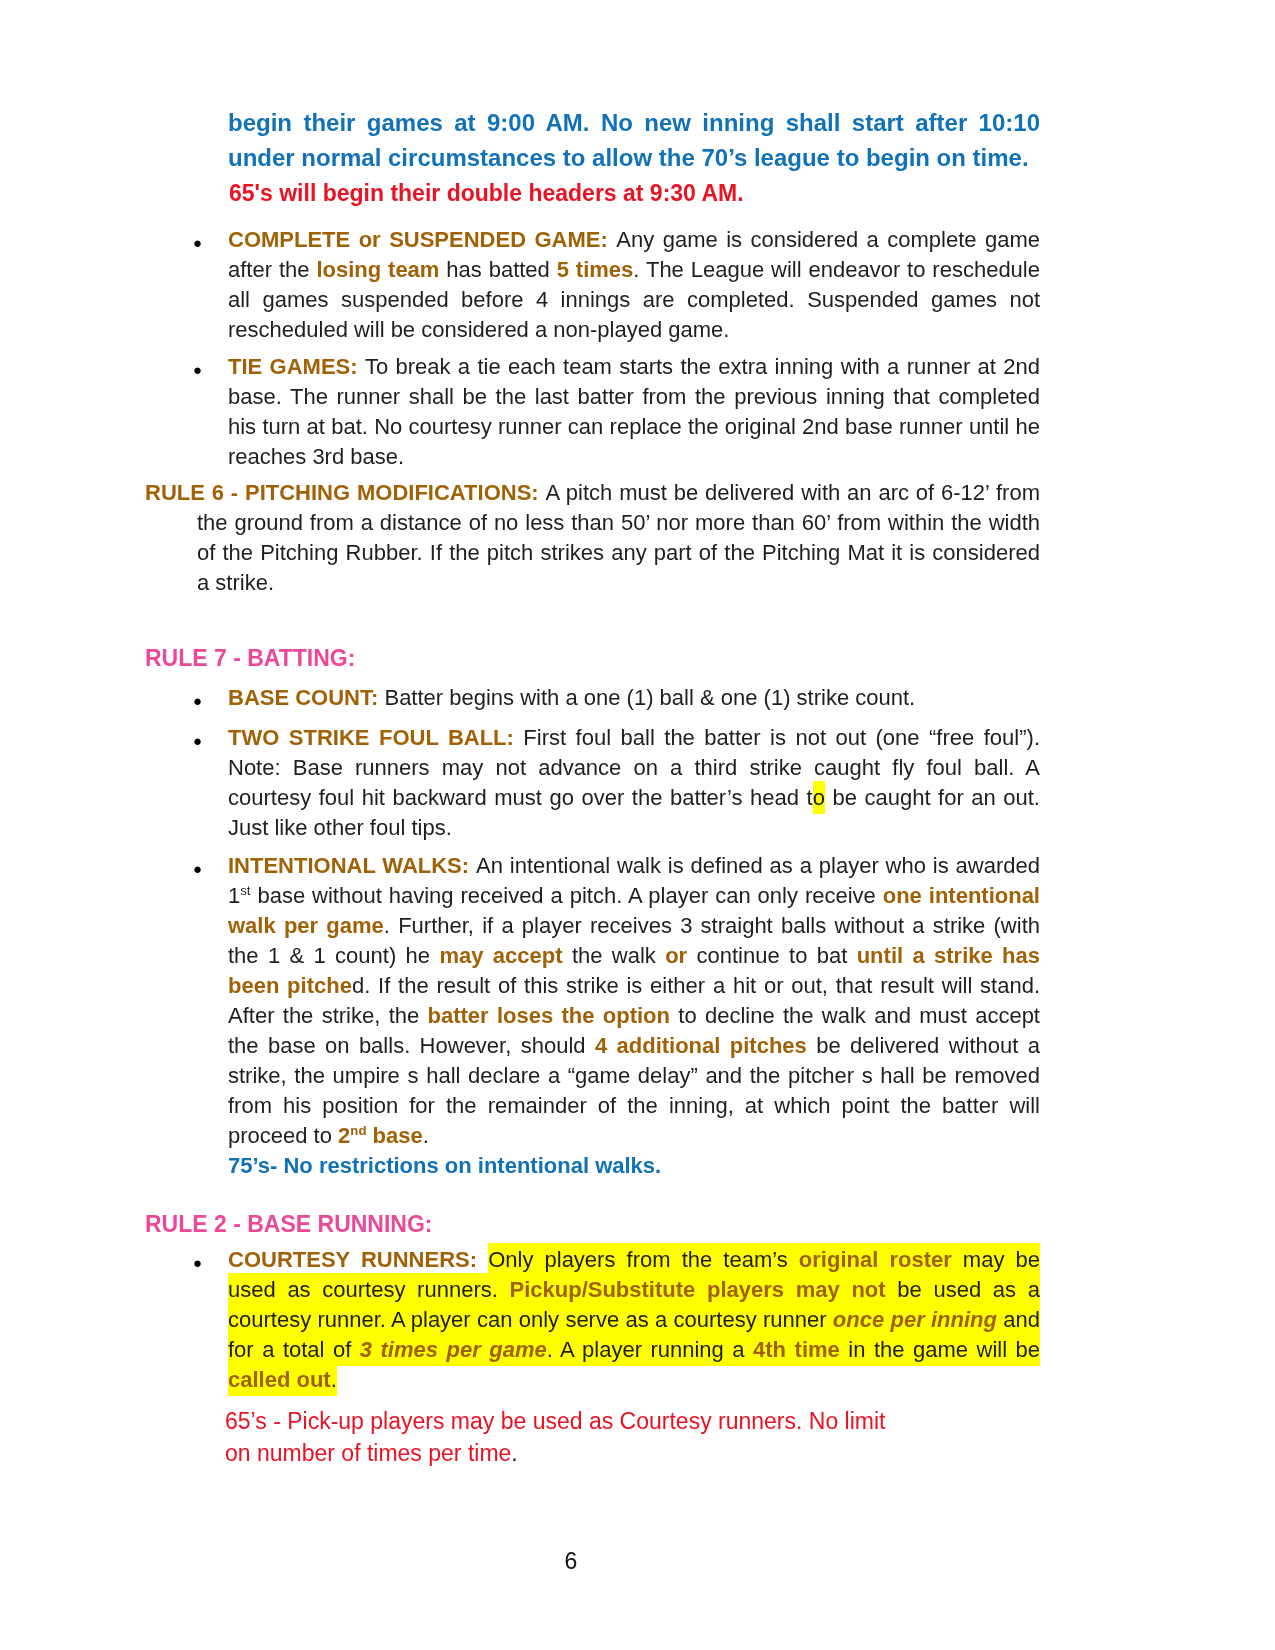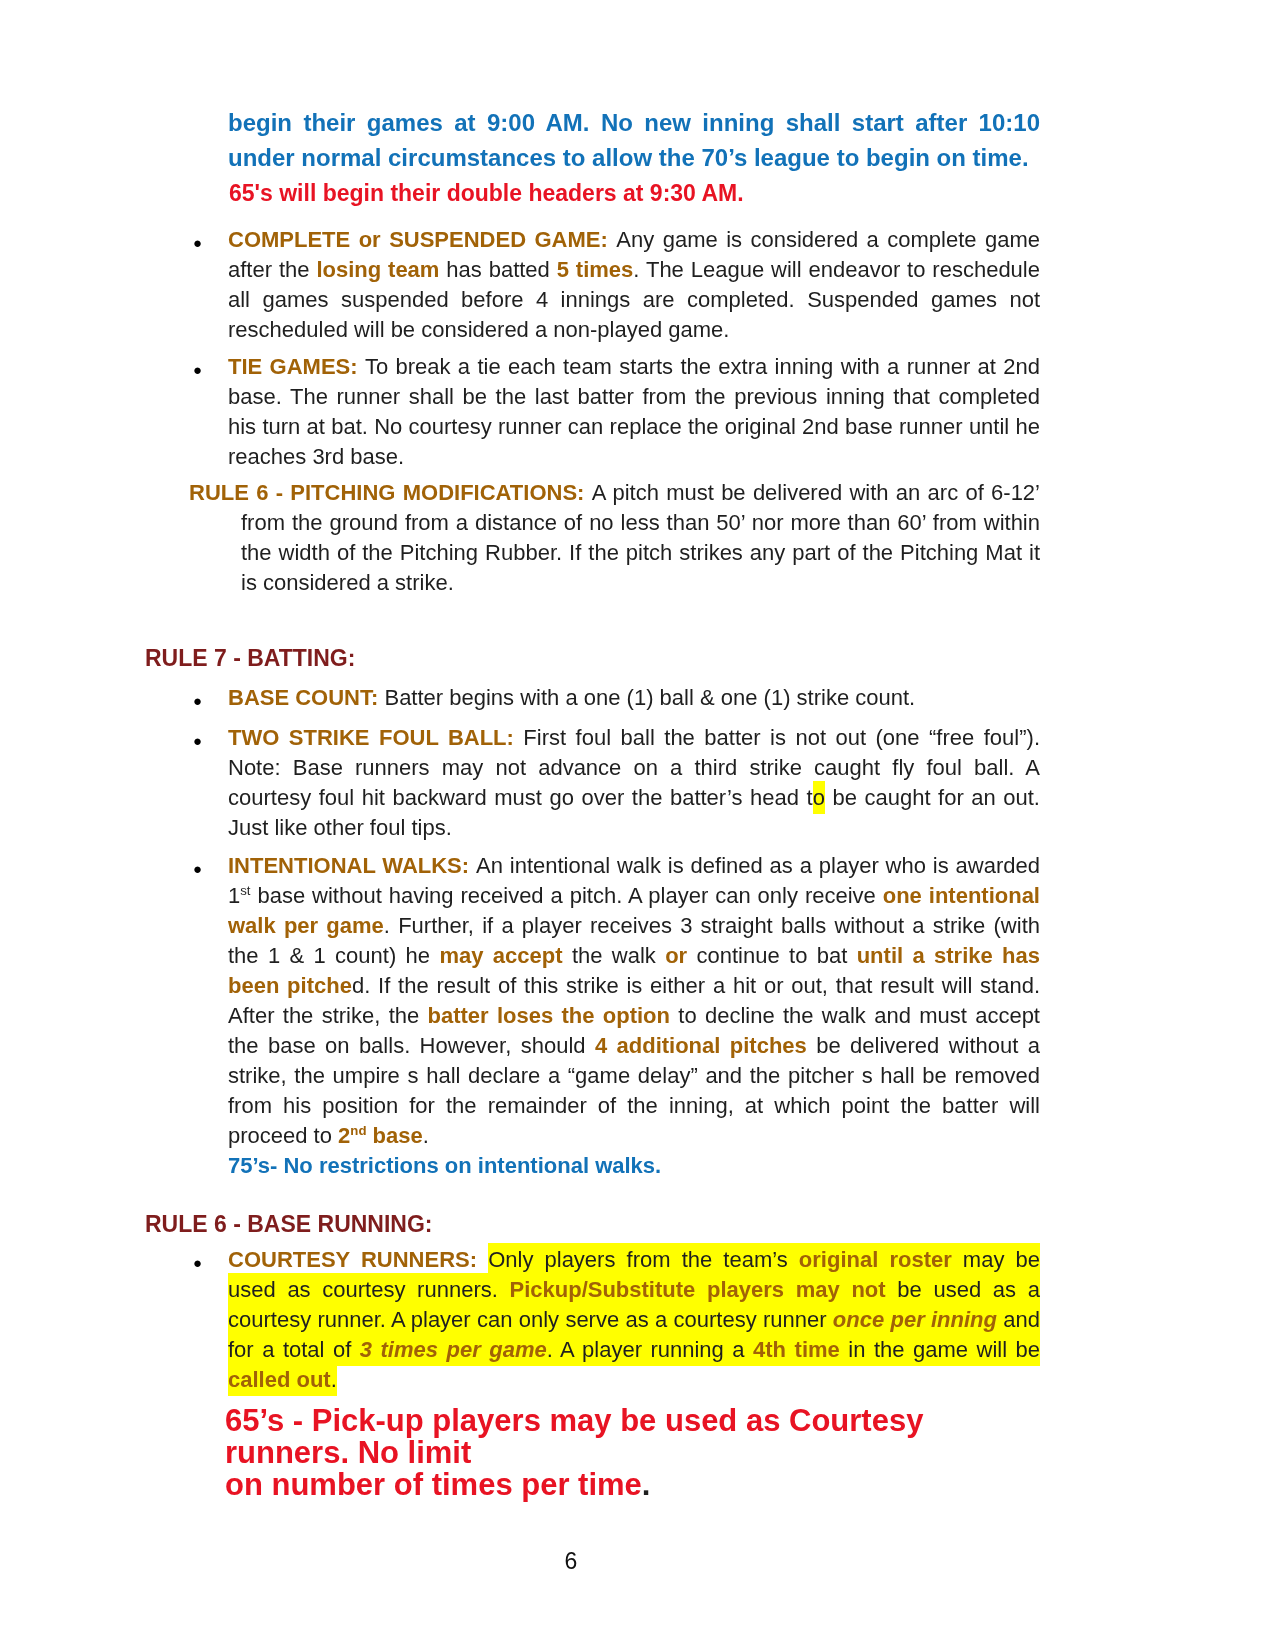--- a/index.html
+++ b/index.html
@@ -13,24 +13,24 @@
   }
   .content{position:absolute;left:145px;top:105px;width:895px;}
   .block{text-align:justify;font-size:22px;line-height:30px;}
   
   .lead-blue{margin-left:83px;font-weight:700;font-size:24px;line-height:35px;color:var(--blue,#1272b8);}
   .lead-red{margin-left:84px;font-weight:700;font-size:23px;line-height:32px;color:var(--red,#e81323);margin-top:2px;}
   
   .bullet{position:relative;padding-left:83px;}
   .marker{position:absolute;left:48px;top:3px;font-size:15px;color:#000;}
   
-  .rule-para{padding-left:52px;text-indent:-52px;margin-left:44px;}
-  .heading{font-weight:700;font-size:23px;line-height:30px;text-align:left;color:#7f1d1d;}
+  .rule-para{padding-left:52px;text-indent:-52px;}
+  .heading{font-weight:700;font-size:23px;line-height:30px;text-align:left;color:#ec4899;}
   
-  .red-note{margin-left:80px;font-weight:700;font-size:31px;line-height:32px;color:var(--red,#e81323);text-align:left;}
+  .red-note{margin-left:80px;font-weight:400;font-size:23px;line-height:32px;color:var(--red,#e81323);text-align:left;}
   
   .b{font-weight:700;color:#a16207;}
   .i{font-style:italic;}
   .sup{vertical-align:super;font-size:60%;line-height:0;}
   .blue{color:var(--blue,#1272b8);}
   .red{color:var(--red,#e81323);}
   .black{color:#1f1f1f;}
   .hl{background:var(--hl,#ffff00);padding:4px 0;}
   
   [data-name="bullet-complete-suspended-game"]{margin-top:16px;}
@@ -52,18 +52,18 @@
   <div class="content" data-name="document-content">
       <div class="block lead-blue" data-name="lead-paragraph-blue"><span data-name="text-run">begin their games at 9:00 AM.  No new inning shall start after 10:10 under normal circumstances to allow the 70’s league to begin on time.</span></div>
       <div class="block lead-red" data-name="lead-paragraph-red"><span data-name="text-run">65's will begin their double headers at 9:30 AM.</span></div>
       <div class="block bullet" data-name="bullet-complete-suspended-game"><span class="marker" data-name="bullet-icon">●</span><span class="b" data-name="text-run">COMPLETE or SUSPENDED GAME: </span><span data-name="text-run">Any game is  considered a complete game after the </span><span class="b" data-name="text-run">losing team</span><span data-name="text-run"> has batted </span><span class="b" data-name="text-run">5 times</span><span data-name="text-run">. The League will endeavor to reschedule all games suspended before 4 innings are completed.  Suspended games not rescheduled will be considered a non-played game.</span></div>
       <div class="block bullet" data-name="bullet-tie-games"><span class="marker" data-name="bullet-icon">●</span><span class="b" data-name="text-run">TIE GAMES: </span><span data-name="text-run">To break a tie each team starts the extra inning with a runner at 2nd base. The runner shall be the last batter from the previous inning that completed his turn at bat. No courtesy runner can replace the original 2nd base runner until he reaches 3rd base.</span></div>
       <div class="block rule-para" data-name="rule-6-paragraph"><span class="b" data-name="text-run">RULE 6 - PITCHING MODIFICATIONS: </span><span data-name="text-run">  A pitch must be delivered with an arc of  6-12’ from the ground from a distance of no less than 50’ nor more than 60’ from within the width of the Pitching Rubber.  If the pitch strikes any part of the Pitching Mat it is considered a strike.</span></div>
       <div class="block heading" data-name="rule-7-heading"><span data-name="text-run">RULE 7 - BATTING:</span></div>
       <div class="block bullet" data-name="bullet-pitch-count"><span class="marker" data-name="bullet-icon">●</span><span class="b" data-name="text-run">BASE COUNT: </span><span data-name="text-run">Batter begins with a one (1)  ball &amp; one  (1)  strike count.</span></div>
       <div class="block bullet" data-name="bullet-two-strike-foul-ball"><span class="marker" data-name="bullet-icon">●</span><span class="b" data-name="text-run">TWO STRIKE FOUL BALL:  </span><span data-name="text-run">First foul ball the batter is not out (one “free foul”).  Note: Base runners may not advance on a third strike caught fly foul ball. A courtesy foul hit backward must go over the batter’s head t</span><span class="hl" data-name="text-run">o</span><span data-name="text-run"> be caught for an out.  Just like other foul tips.</span></div>
       <div class="block bullet" data-name="bullet-intentional-walks"><span class="marker" data-name="bullet-icon">●</span><span class="b" data-name="text-run">INTENTIONAL WALKS: </span><span data-name="text-run">An intentional walk is defined as a player who is awarded 1</span><span class="sup" data-name="text-run">st</span><span data-name="text-run"> base without having received a pitch. A player can only receive </span><span class="b" data-name="text-run">one intentional walk per game</span><span data-name="text-run">.  Further, if a player receives 3 straight balls without a strike (with the 1 &amp; 1 count) he </span><span class="b" data-name="text-run">may accept</span><span data-name="text-run"> the walk </span><span class="b" data-name="text-run">or</span><span data-name="text-run"> continue to bat </span><span class="b" data-name="text-run">until a strike has been pitche</span><span data-name="text-run">d. If the result of this strike is either a hit or out, that result will stand.  After the strike, the </span><span class="b" data-name="text-run">batter loses the option</span><span data-name="text-run"> to decline the walk and  must accept the base on balls. However, should </span><span class="b" data-name="text-run">4 additional pitches</span><span data-name="text-run">  be delivered without a strike, the umpire s hall declare a “game delay” and the pitcher s hall be removed from his position for the remainder  of  the inning, at which point the batter will proceed to </span><span class="b" data-name="text-run">2</span><span class="b sup" data-name="text-run">nd</span><span class="b" data-name="text-run"> base</span><span data-name="text-run">.</span><br><span class="b blue" data-name="text-run">75’s-  No restrictions on intentional walks.</span></div>
-      <div class="block heading" data-name="rule-8-heading"><span data-name="text-run">RULE 6 - BASE RUNNING:</span></div>
+      <div class="block heading" data-name="rule-8-heading"><span data-name="text-run">RULE 2 - BASE RUNNING:</span></div>
       <div class="block bullet" data-name="bullet-courtesy-runners"><span class="marker" data-name="bullet-icon">●</span><span class="b" data-name="text-run">COURTESY RUNNERS:  </span><span class="hl" data-name="text-run">Only players from the team’s </span><span class="b hl" data-name="text-run">original roster</span><span class="hl" data-name="text-run"> may be used as courtesy runners. </span><span class="b hl" data-name="text-run">Pickup/Substitute players may not</span><span class="hl" data-name="text-run"> be used as a courtesy runner. A player can only serve as a courtesy runner </span><span class="b i hl" data-name="text-run">once per inning</span><span class="hl" data-name="text-run"> and for a total of </span><span class="b i hl" data-name="text-run">3 times per game</span><span class="hl" data-name="text-run">. A player running a </span><span class="b hl" data-name="text-run">4th time</span><span class="hl" data-name="text-run"> in the game will be </span><span class="b hl" data-name="text-run">called out</span><span class="hl" data-name="text-run">.</span></div>
       <div class="block red-note" data-name="red-note-65s"><span class="red" data-name="text-run">65’s -  Pick-up players may be used as Courtesy runners.  No limit</span><br><span class="red" data-name="text-run">on number of times per time</span><span class="black" data-name="text-run">.</span></div>
     </div>
   <div class="page-number" data-name="page-number">6</div>
 </div>
 
 </body></html>

